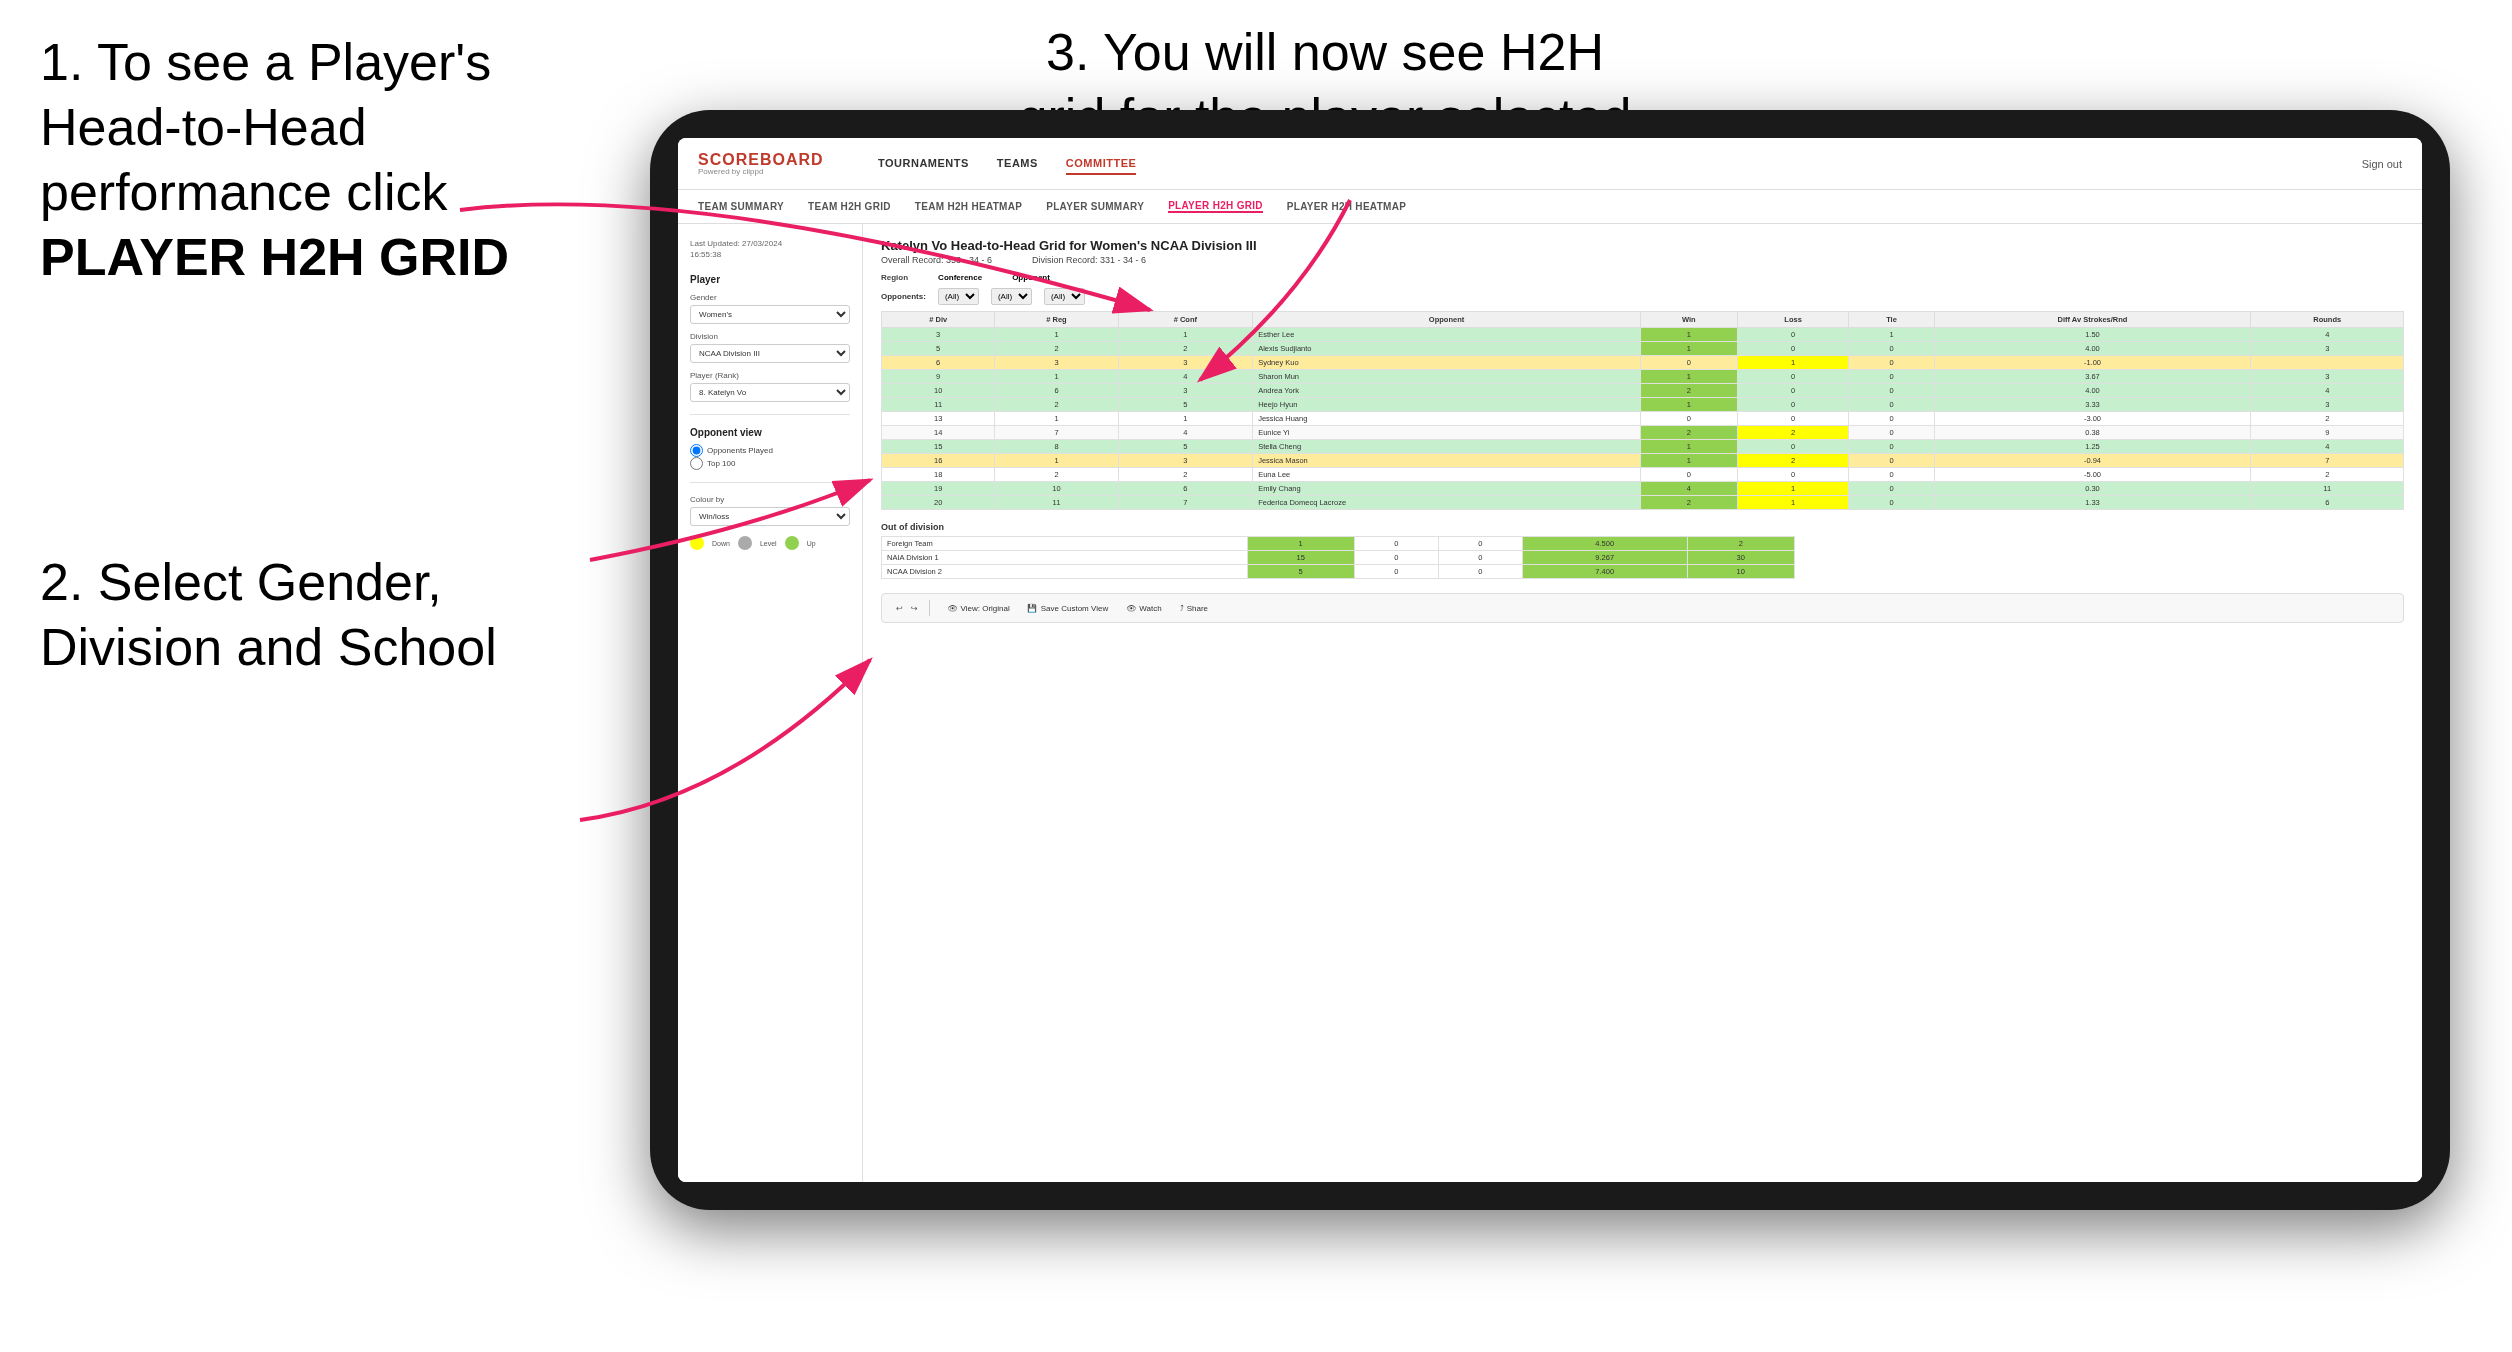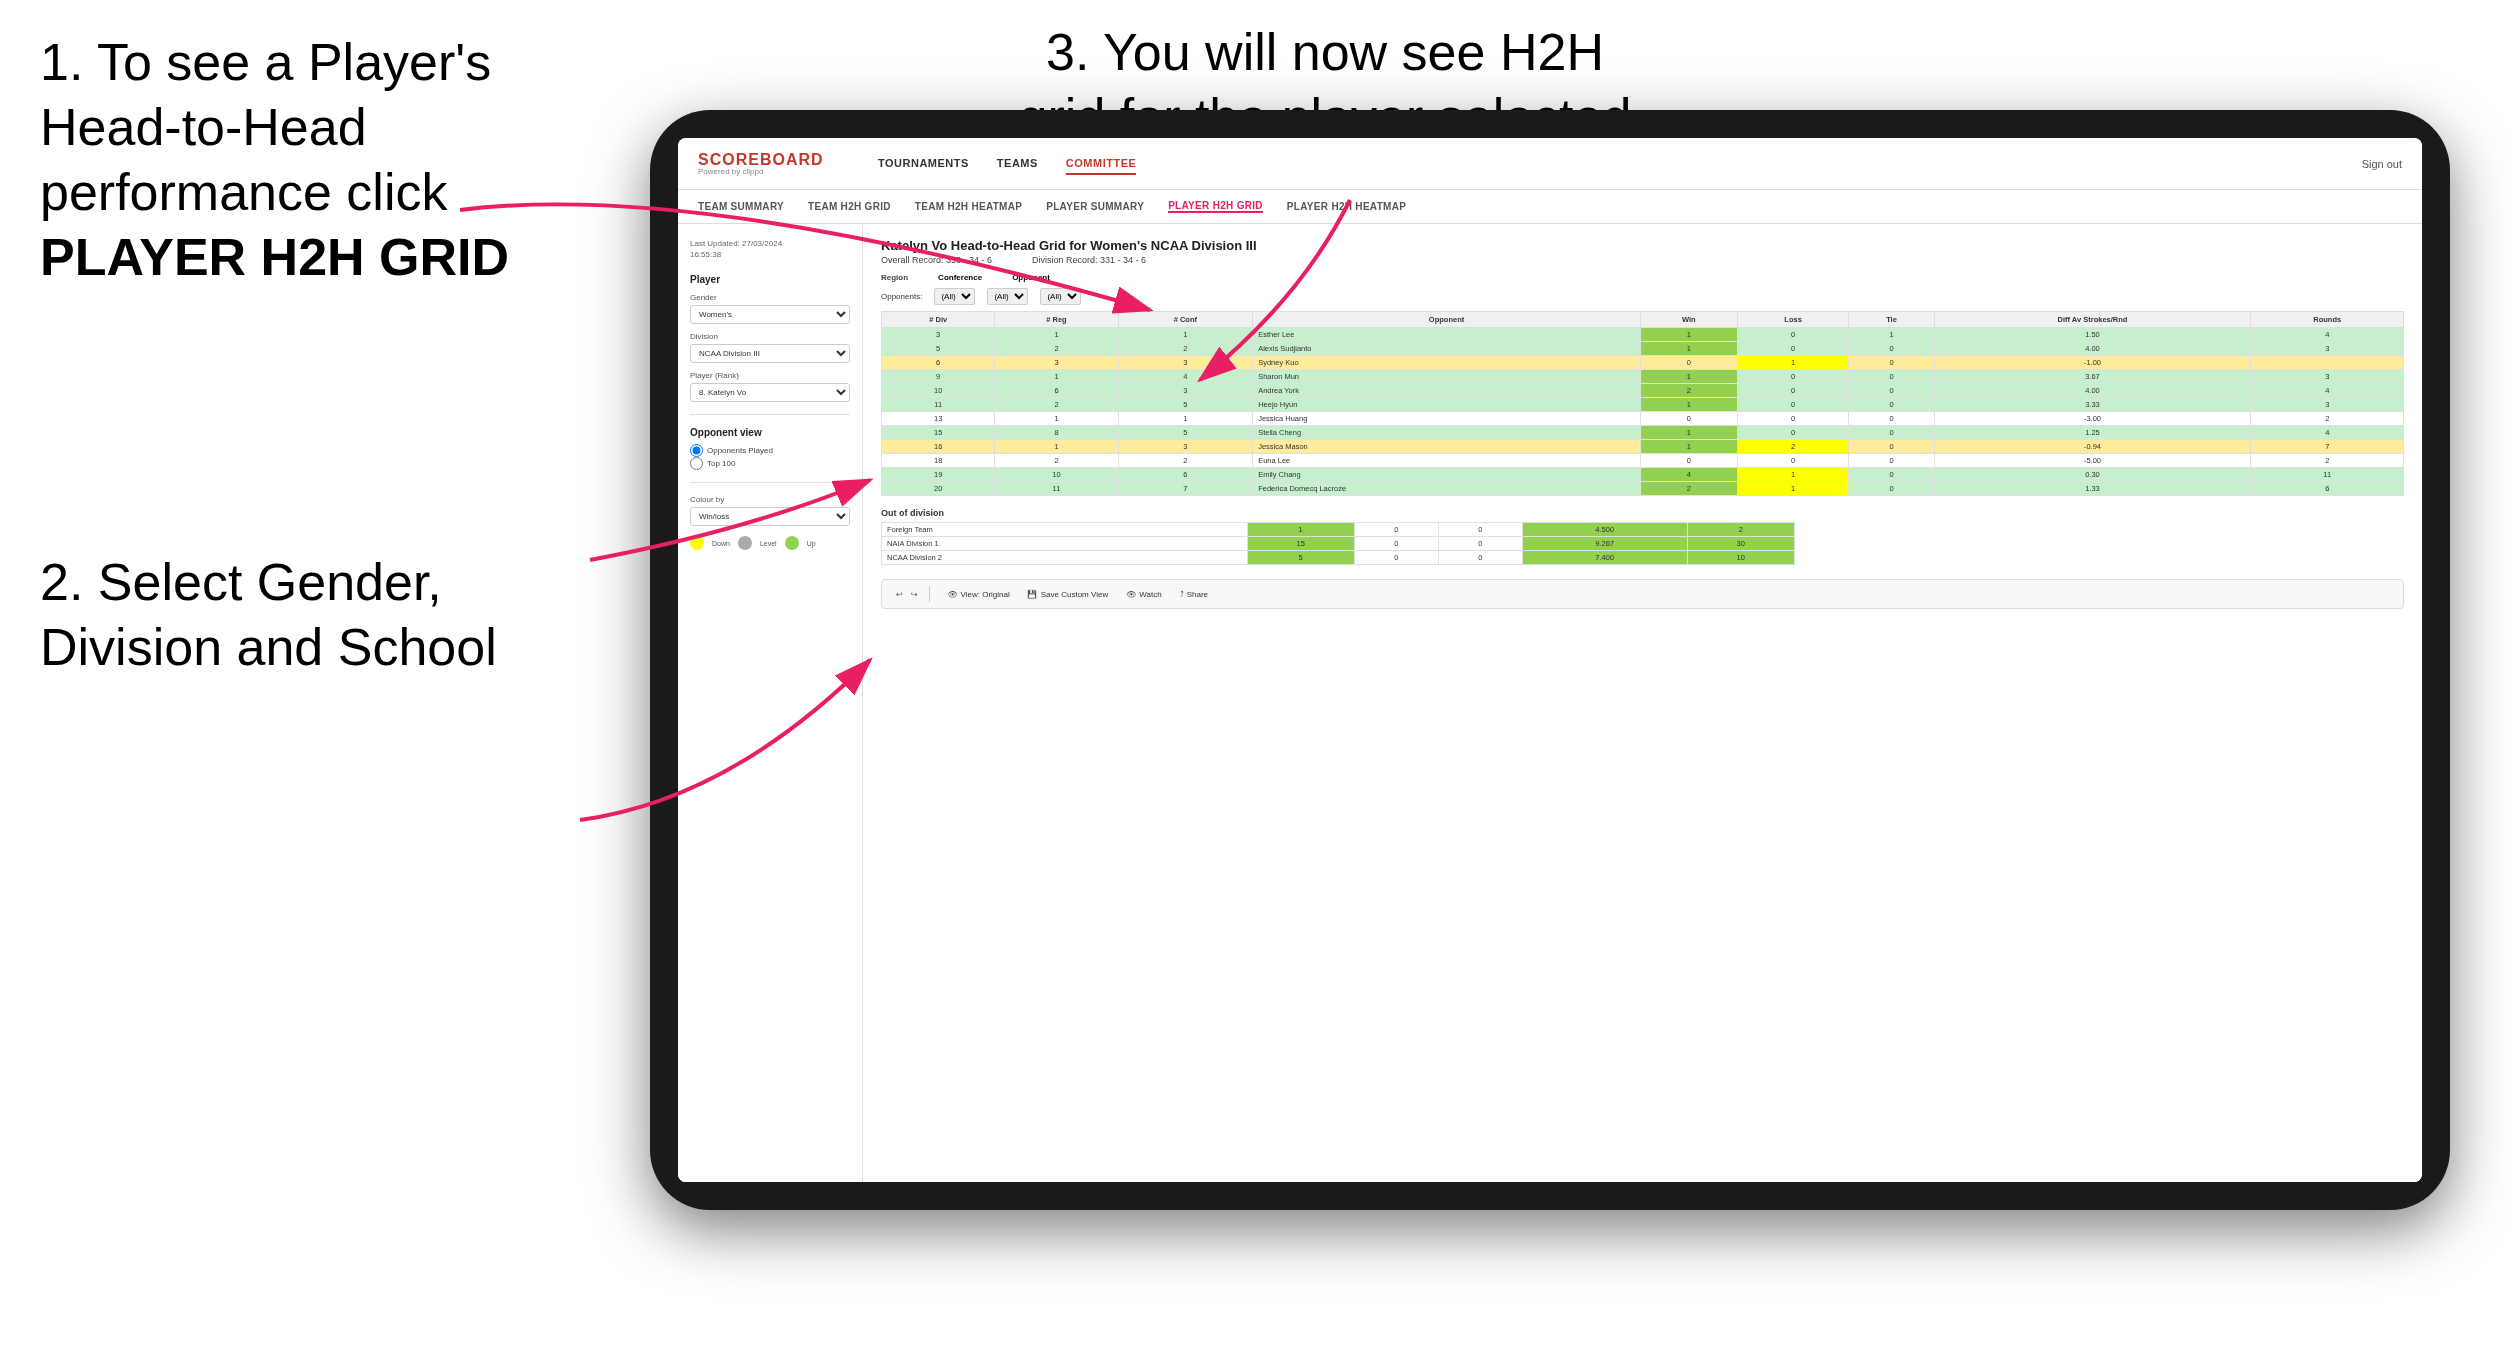--- a/index.html
+++ b/index.html
@@ -462,21 +462,21 @@
           </div>
           <div>
             <div style="font-size:8px;font-weight:600;">Conference</div>
           </div>
           <div>
             <div style="font-size:8px;font-weight:600;">Opponent</div>
           </div>
         </div>
 
         <div style="display:flex; gap:12px; align-items:center; margin-bottom:6px;">
-          <span style="font-size:8px; font-weight:400; color:#333;">Opponents:</span>
+          <span style="font-size:8px; font-weight:700; color:#333;">Opponents:</span>
           <select style="font-size:8px; padding:2px; border:1px solid #ccc; border-radius:2px;">
             <option>(All)</option>
           </select>
           <select style="font-size:8px; padding:2px; border:1px solid #ccc; border-radius:2px;">
             <option>(All)</option>
           </select>
           <select style="font-size:8px; padding:2px; border:1px solid #ccc; border-radius:2px;">
             <option>(All)</option>
           </select>
         </div>
@@ -565,20 +565,31 @@
               <tr style="background: rgb(255, 255, 255);">
       <td>13</td>
       <td>1</td>
       <td>1</td>
       <td class="left-align">Jessica Huang</td>
       <td style="background:inherit">0</td>
       <td style="background:inherit">0</td>
       <td>0</td>
       <td>-3.00</td>
       <td>2</td>
+    </tr>
+              <tr style="background: rgb(249, 249, 249);">
+      <td>14</td>
+      <td>7</td>
+      <td>4</td>
+      <td class="left-align">Eunice Yi</td>
+      <td style="background:#92d050">2</td>
+      <td style="background:#ffff00">2</td>
+      <td>0</td>
+      <td>0.38</td>
+      <td>9</td>
     </tr>
               <tr style="background: rgb(198, 239, 206);">
       <td>15</td>
       <td>8</td>
       <td>5</td>
       <td class="left-align">Stella Cheng</td>
       <td style="background:#92d050">1</td>
       <td style="background:inherit">0</td>
       <td>0</td>
       <td>1.25</td>

